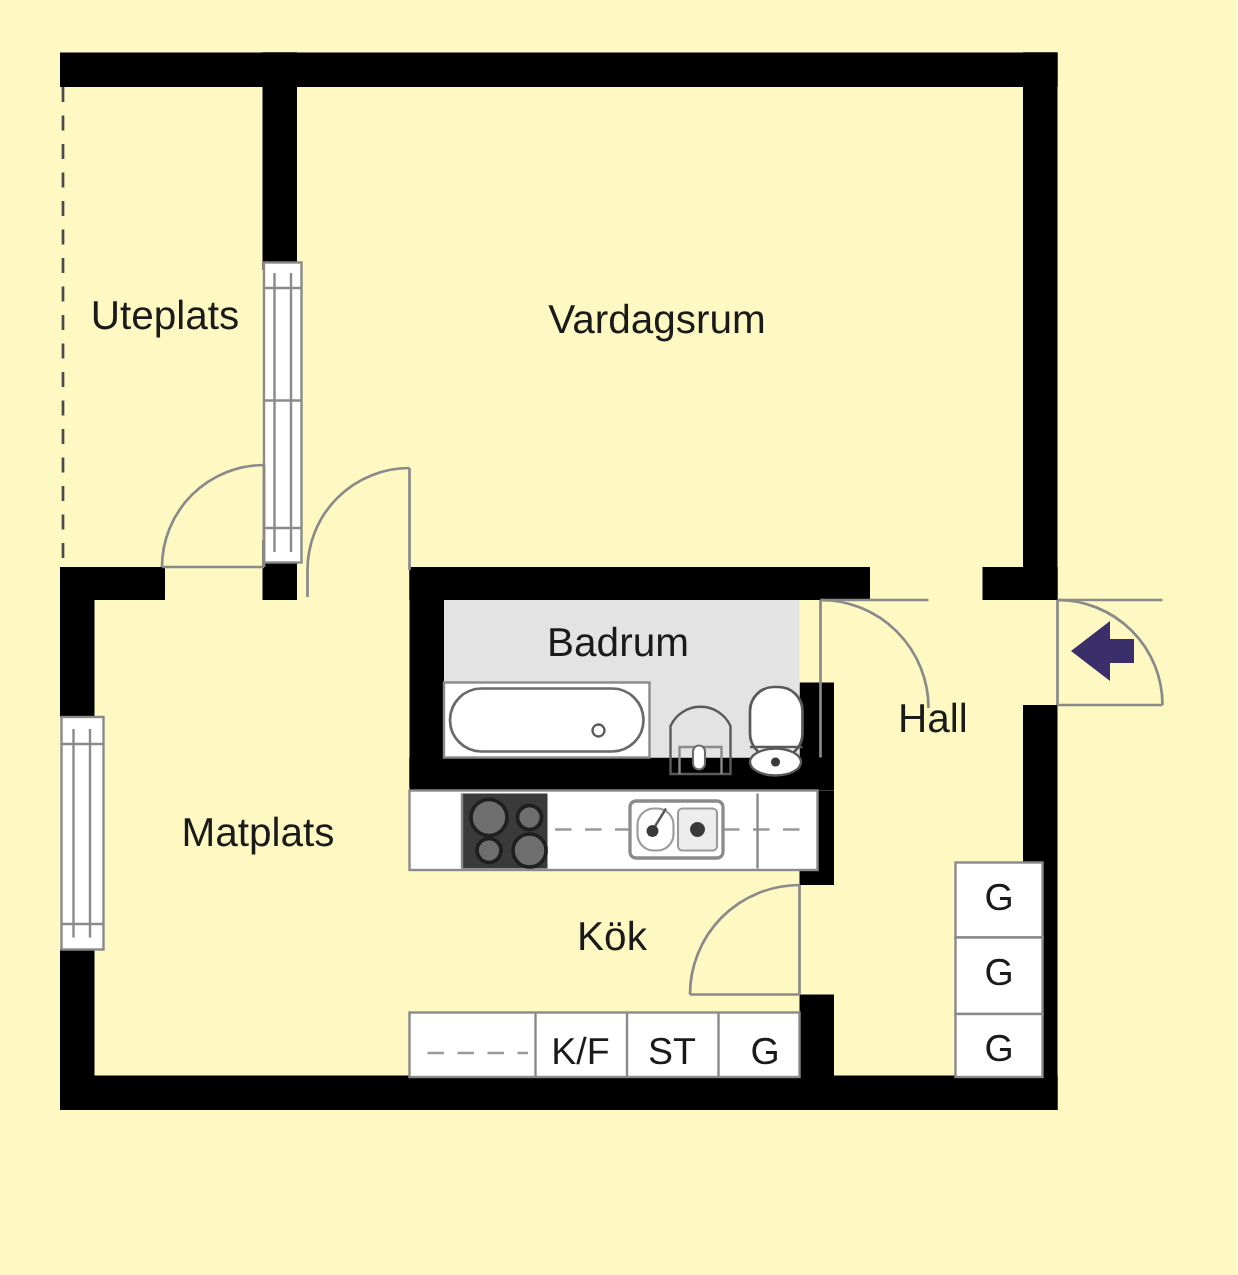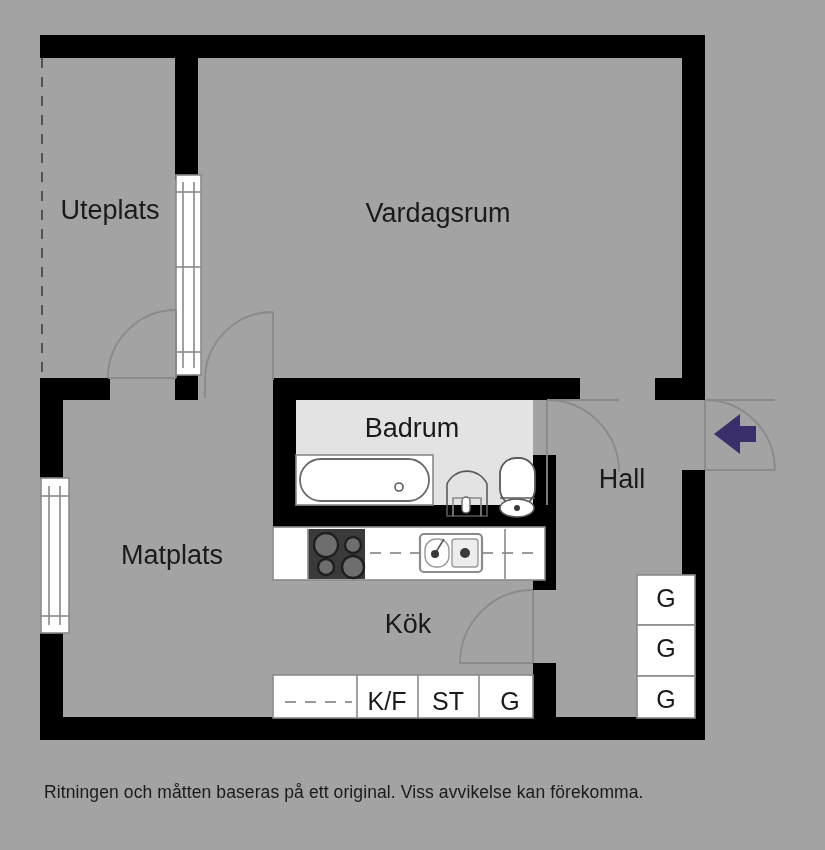--- a/index.html
+++ b/index.html
@@ -10,21 +10,21 @@
   body {
     width: 825px;
     height: 850px;
     font-family: "Liberation Sans", sans-serif;
     overflow: hidden;
   }
   #floorplan-page {
     position: relative;
     width: 825px;
     height: 850px;
-    background: #a3a3a3;
+    background: #fef9c3;
   }
   #plan-svg-wrap {
     position: absolute;
     left: 0;
     top: 0;
     width: 825px;
     height: 770px;
   }
   svg#plan {
     display: block;
@@ -269,15 +269,14 @@
       <text class="unit-label" x="448" y="703">ST</text>
       <text class="unit-label" x="510" y="703">G</text>
 
       <text class="unit-label" x="666" y="600">G</text>
       <text class="unit-label" x="666" y="650">G</text>
       <text class="unit-label" x="666" y="701">G</text>
 
     </svg>
   </div>
 
-  <div class="caption">Ritningen och måtten baseras på ett original. Viss avvikelse kan förekomma.</div>
 
 </div>
 
 </body></html>

